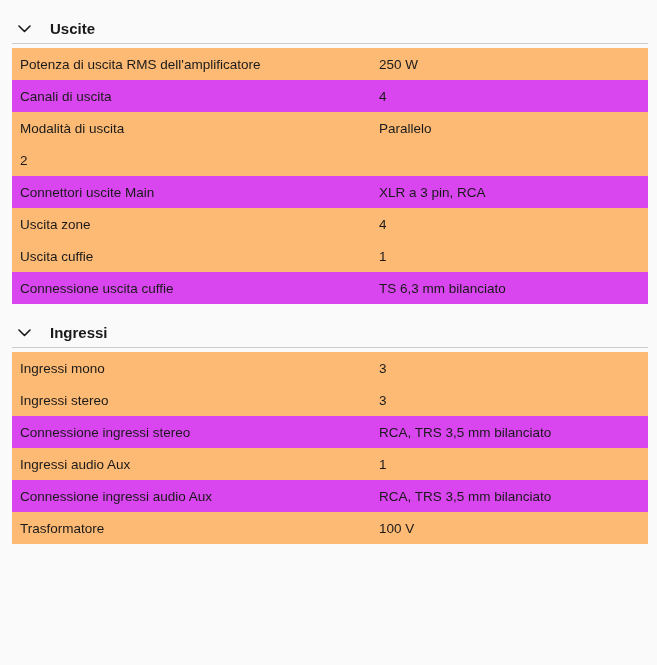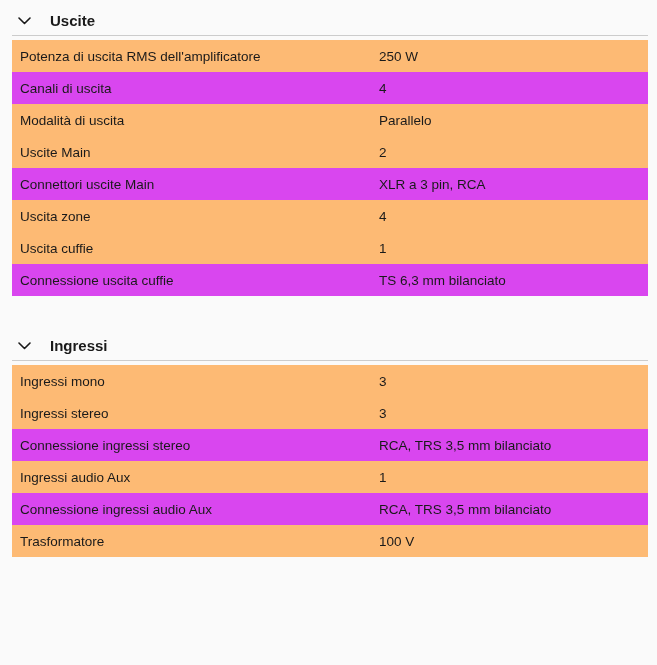--- a/index.html
+++ b/index.html
@@ -9,25 +9,25 @@
     overflow: hidden;
     background: #fafafa;
     font-family: "Liberation Sans", "DejaVu Sans", sans-serif;
     color: #1a1a1a;
   }
   .spec-table {
     margin-left: 12px;
     width: 636px;
   }
   .spec-section { }
-  .spec-section + .spec-section { margin-top: 29px; }
+  .spec-section + .spec-section { }
   .section-header {
     display: flex;
     align-items: center;
-    padding: 12px 0 5px 6px;
+    padding: 20px 0 5px 6px;
     border-bottom: 1px solid #cccccc;
     cursor: pointer;
   }
   .chev {
     width: 13px;
     height: 8px;
     flex: 0 0 auto;
     margin-right: 19px;
     display: block;
   }
@@ -79,21 +79,20 @@
     <span class="spec-value">4</span>
   </div>
 
   <div class="spec-row alt">
     <span class="spec-label">Modalità di uscita</span>
     <span class="spec-value">Parallelo</span>
   </div>
 
 
   <div class="spec-row alt">
-    <span class="spec-label">Uscite Main</span>
     <span class="spec-value">2</span>
   </div>
 
   <div class="spec-row">
     <span class="spec-label">Connettori uscite Main</span>
     <span class="spec-value">XLR a 3 pin, RCA</span>
   </div>
 
   <div class="spec-row alt">
     <span class="spec-label">Uscita zone</span>

